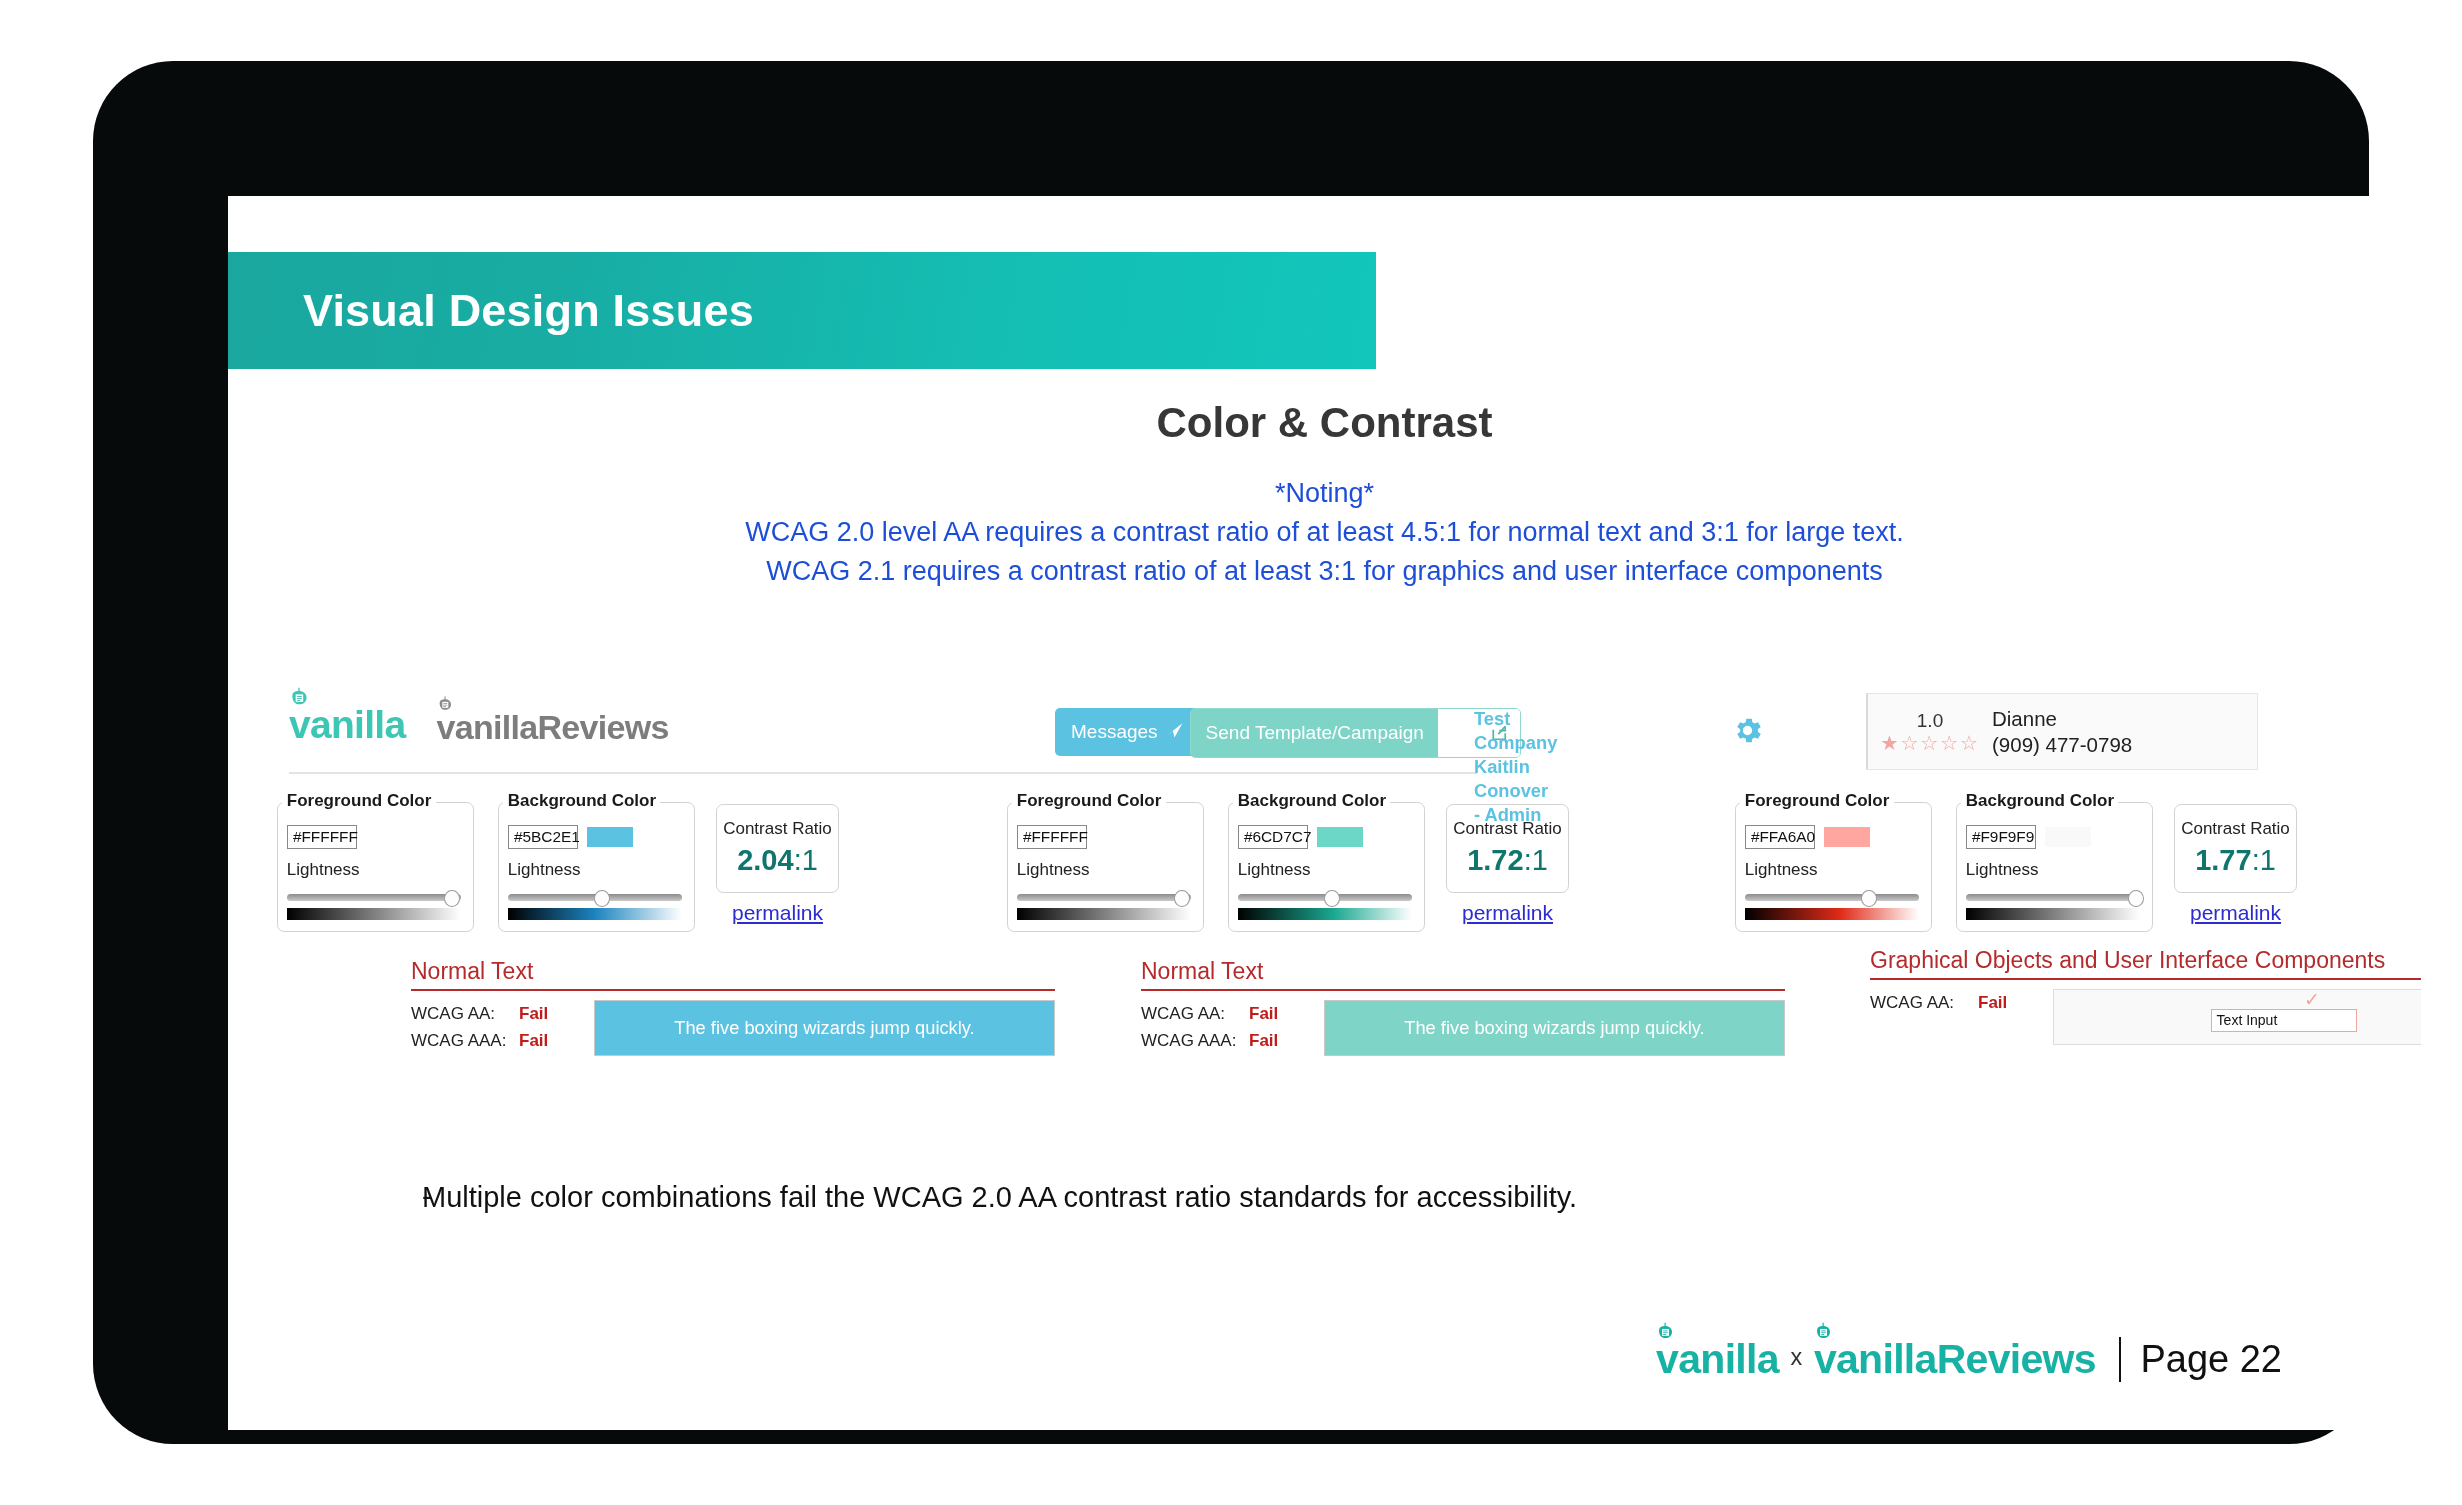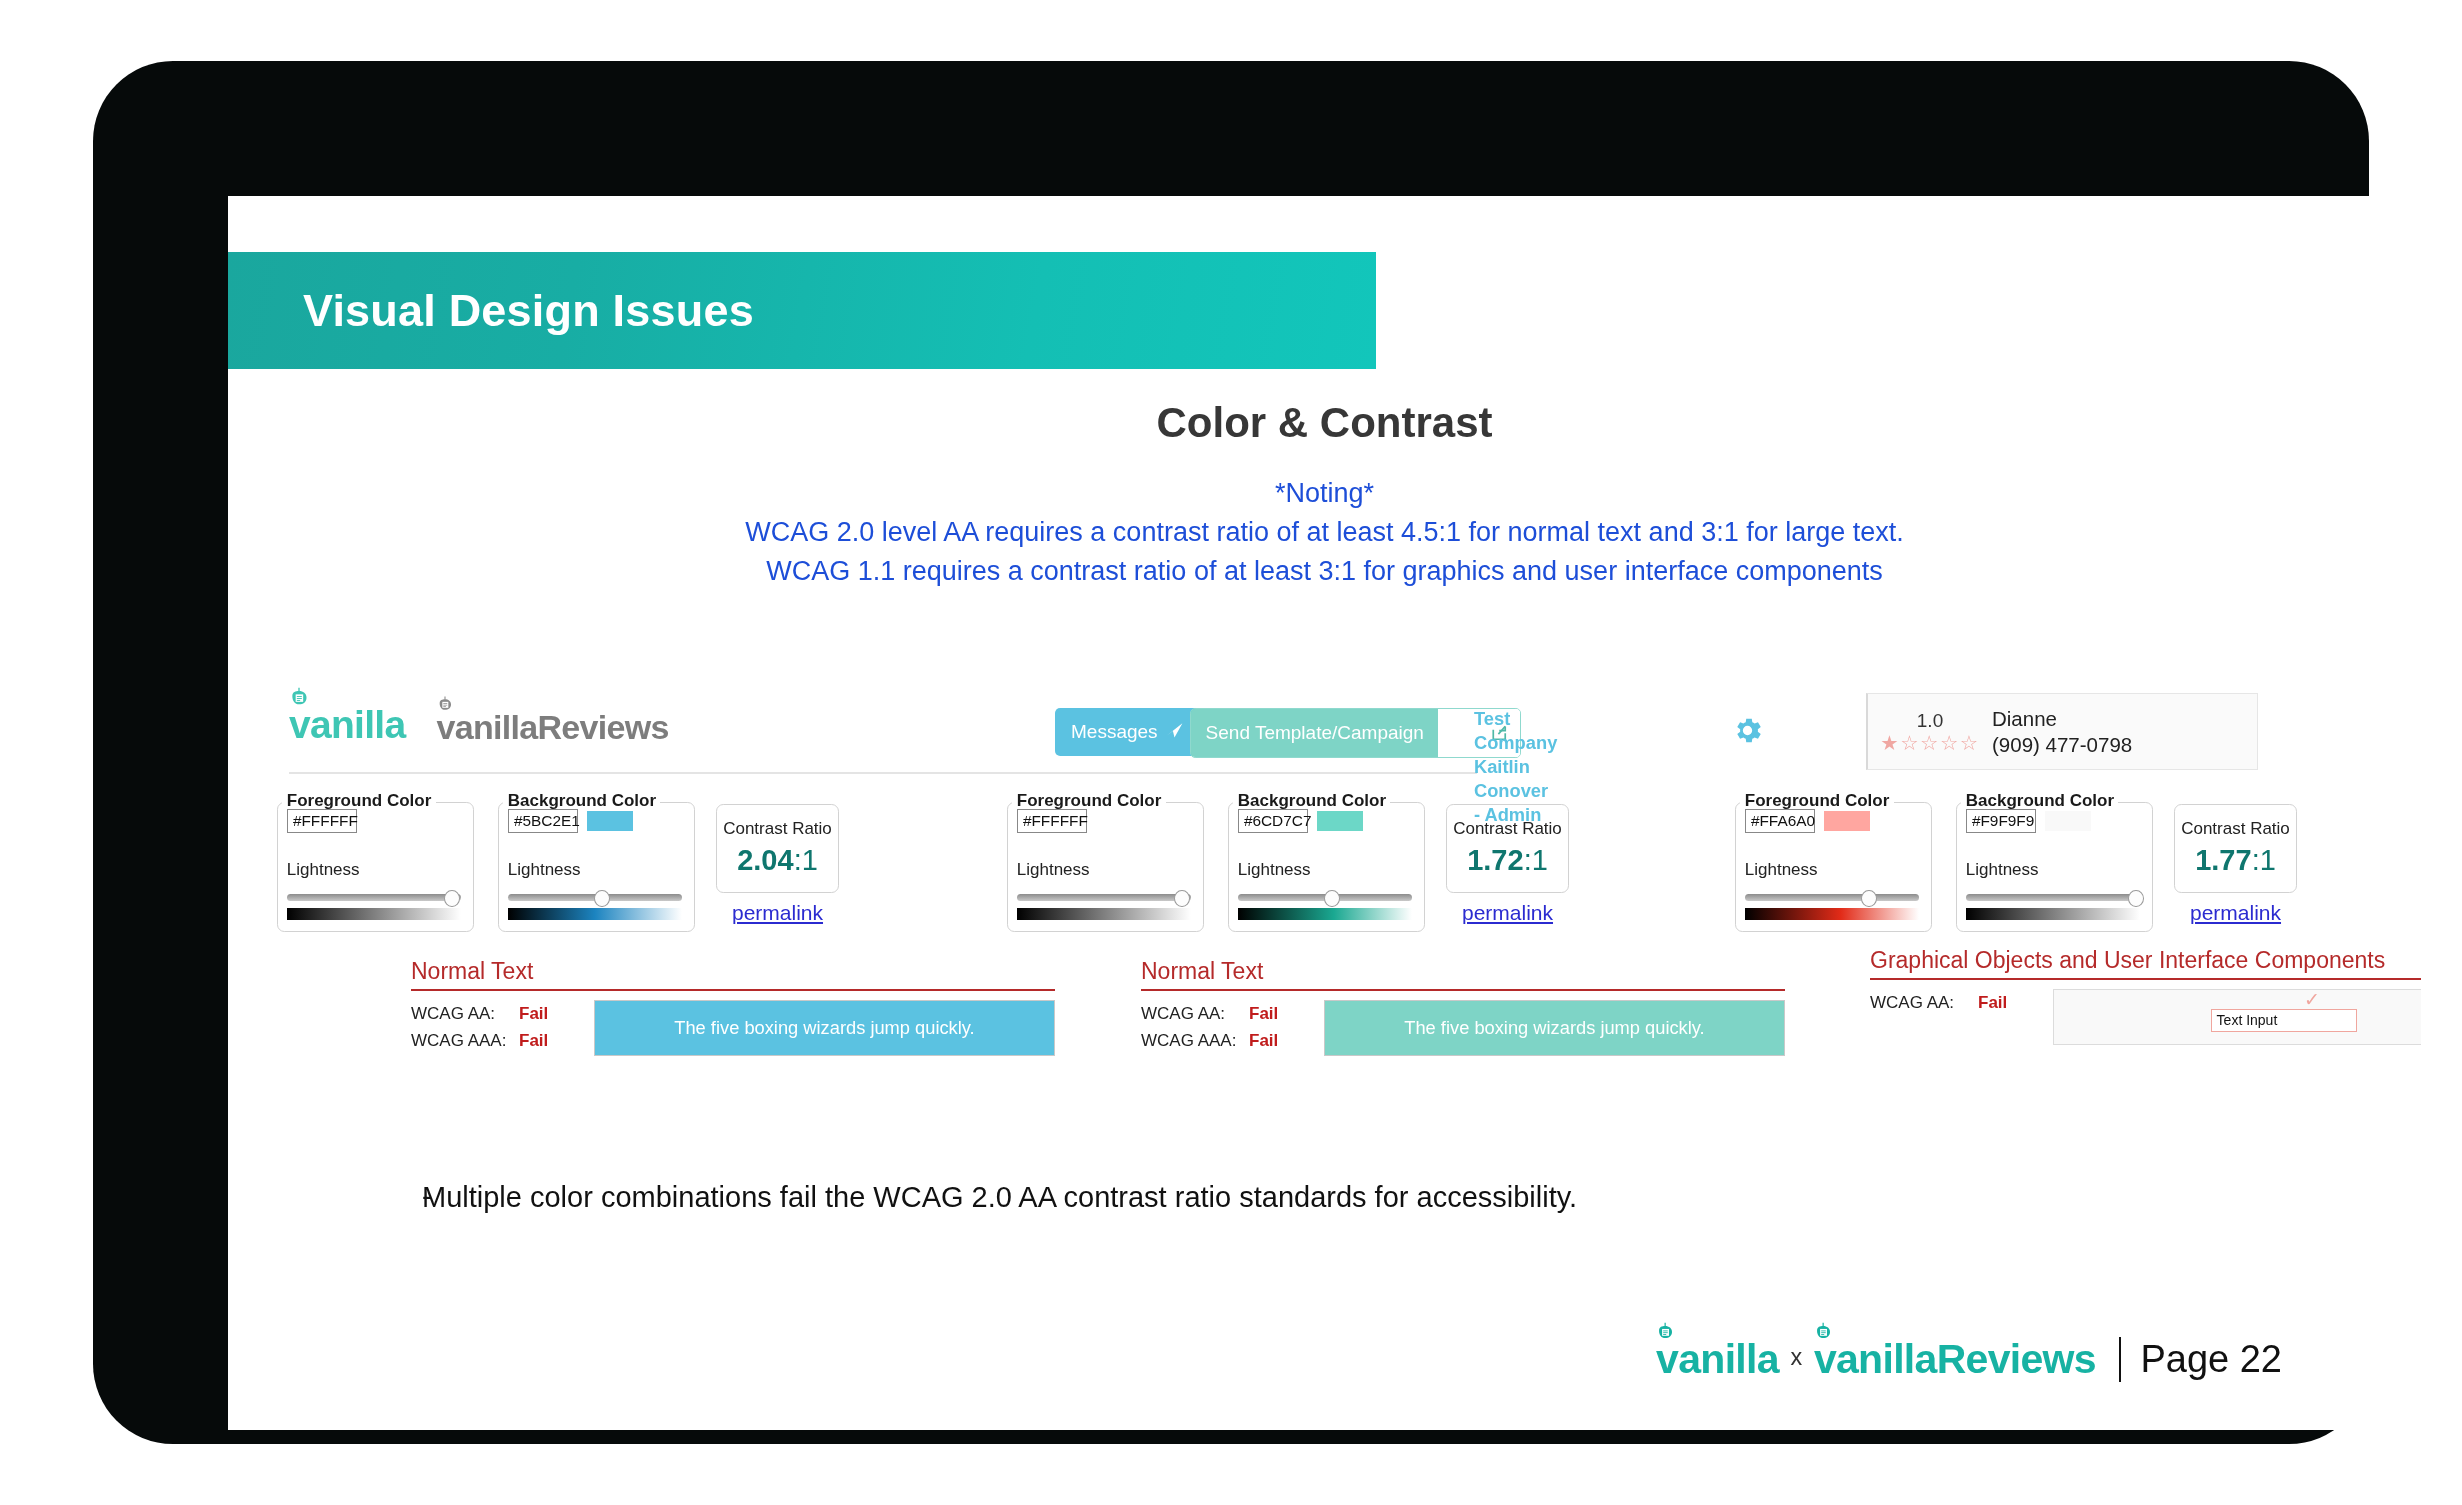--- a/index.html
+++ b/index.html
@@ -105,21 +105,21 @@
   .cards-row{display:flex;align-items:flex-start;gap:8px;position:relative;height:132px;}
   .color-card{
     width:197px;height:130px;border:0.7px solid #d2d2d2;border-radius:7.3px;
     position:relative;box-sizing:border-box;
   }
   .color-card + .color-card{margin-left:16px;}
   .card-legend{
     position:absolute;top:-12.4px;left:4.4px;background:#fff;padding:0 4.4px;
     font-size:17px;font-weight:bold;color:#1a1a1a;white-space:nowrap;
   }
-  .hex-row{position:absolute;top:6px;left:8.8px;display:flex;align-items:center;gap:9.5px;}
+  .hex-row{position:absolute;top:22px;left:8.8px;display:flex;align-items:center;gap:9.5px;}
   .hex-input{
     border:0.7px solid #888;background:#fff;font-size:15.4px;padding:2.2px 5.1px;
     font-family:"Liberation Sans", sans-serif;color:#111;width:70px;box-sizing:border-box;
   }
   .swatch{width:46px;height:20px;}
   .lightness-label{position:absolute;top:57px;left:8.8px;font-size:17px;color:#222;}
   .slider{
     position:absolute;top:91px;left:8.8px;width:174px;height:6.6px;
     background:linear-gradient(to bottom,#8c8c8c,#c9c9c9);border-radius:3.7px;
   }
@@ -196,21 +196,21 @@
 
     <div id="title-band">
       <div id="title-text">Visual Design Issues</div>
     </div>
 
     <div id="section-title">Color &amp; Contrast</div>
 
     <div id="noting-block">
       <div>*Noting*</div>
       <div>WCAG 2.0 level AA requires a contrast ratio of at least 4.5:1 for normal text and 3:1 for large text.</div>
-      <div>WCAG 1.1 requires a contrast ratio of at least 3:1 for graphics and user interface components</div>
+      <div>WCAG 2.1 requires a contrast ratio of at least 3:1 for graphics and user interface components</div>
     </div>
 
     <div id="app-toolbar">
       <div id="logo-group">
         <div class="logo-wrap">
           <span class="logo-badge">
             <svg viewBox="0 0 24 28" width="20" height="23.4">
               <path d="M12 2 L12 7" stroke="#3ec6b4" stroke-width="1.6" fill="none"></path>
               <path d="M4 12 C4 7 8 6 12 6 C17 6 21 9 21 14 C21 19 17 22 12 22 C7 22 4 18 4 12 Z" fill="#3ec6b4"></path>
               <rect x="8" y="10" width="9" height="9" fill="#ffffff"></rect>

